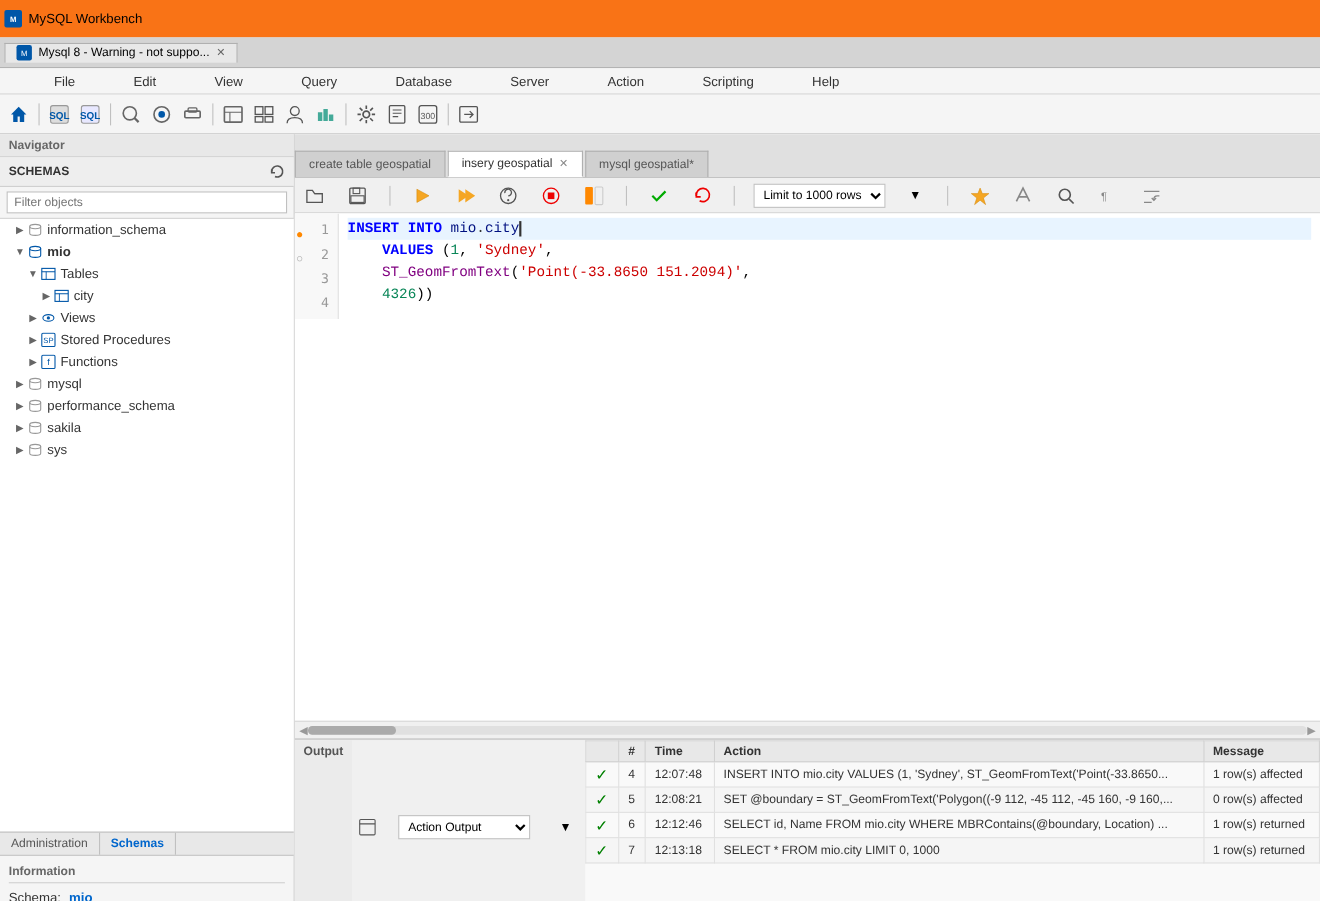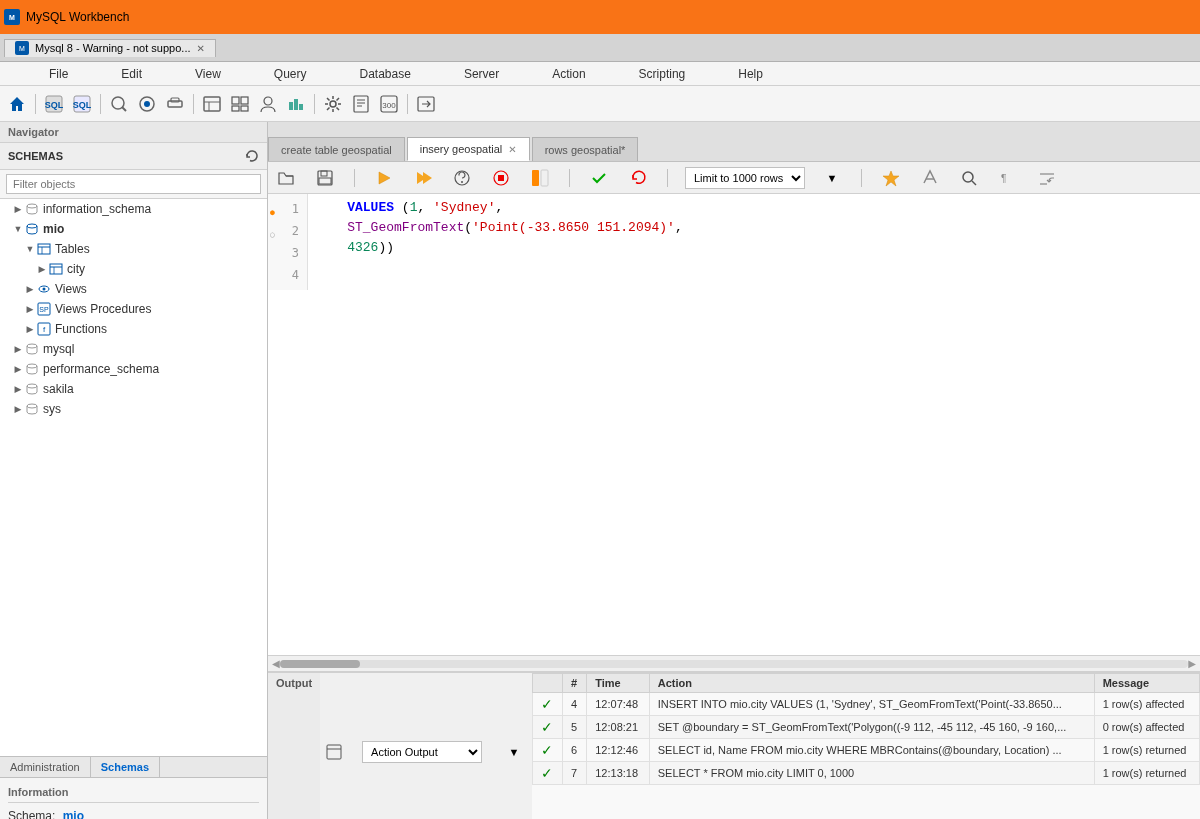--- a/index.html
+++ b/index.html
@@ -325,21 +325,21 @@
       </div>
 
       <div class="tree-item indent-2">
         <span class="tree-arrow">▶</span>
         <span class="tree-icon">
           <svg width="14" height="14" viewBox="0 0 14 14">
               <rect x="1" y="1" width="12" height="12" rx="1" fill="none" stroke="#0057a8" stroke-width="1"></rect>
               <text x="7" y="10" text-anchor="middle" font-size="7" fill="#0057a8">SP</text>
             </svg>
         </span>
-        <span class="tree-label">Views Procedures</span>
+        <span class="tree-label">Stored Procedures</span>
       </div>
 
       <div class="tree-item indent-2">
         <span class="tree-arrow">▶</span>
         <span class="tree-icon">
           <svg width="14" height="14" viewBox="0 0 14 14">
               <rect x="1" y="1" width="12" height="12" rx="1" fill="none" stroke="#0057a8" stroke-width="1"></rect>
               <text x="7" y="10" text-anchor="middle" font-size="8" fill="#0057a8">f</text>
             </svg>
         </span>
@@ -413,21 +413,21 @@
 
     <div id="query-tabs">
       <div class="query-tab">
         <span>create table geospatial</span>
       </div>
       <div class="query-tab active">
         <span>insery geospatial</span>
         <span class="tab-close">✕</span>
       </div>
       <div class="query-tab">
-        <span>rows geospatial*</span>
+        <span>mysql geospatial*</span>
       </div>
     </div>
 
     <div id="query-toolbar">
 
       <div class="qtb-btn" title="Open File">
         <svg width="18" height="18" viewBox="0 0 18 18">
             <path d="M2 4 L2 15 L16 15 L16 7 L9 7 L7 4 Z" fill="none" stroke="#555" stroke-width="1.2"></path>
             <path d="M9 7 L16 7" stroke="#555" stroke-width="1.2"></path>
           </svg>
@@ -536,20 +536,21 @@
 
     <div id="editor">
       <div id="editor-content">
         <div id="line-numbers">
           <div class="line-num active">1</div>
           <div class="line-num breakpoint">2</div>
           <div class="line-num">3</div>
           <div class="line-num">4</div>
         </div>
         <div id="code-area">
+          <div class="code-line cursor-line"><span class="kw">INSERT INTO</span> <span class="id">mio</span><span class="op">.</span><span class="tbl">city</span><span style="display:inline-block;width:2px;height:14px;background:#333;vertical-align:middle;margin-left:0;"></span></div>
           <div class="code-line">    <span class="kw">VALUES</span> (<span class="num">1</span>, <span class="str">'Sydney'</span>,</div>
           <div class="code-line">    <span class="fn">ST_GeomFromText</span>(<span class="str">'Point(-33.8650 151.2094)'</span>,</div>
           <div class="code-line">    <span class="num">4326</span>))</div>
         </div>
       </div>
     </div>
 
     <div id="h-scroll">
       <span style="font-size:10px;color:#999;">◀</span>
       <div id="h-scroll-track">

